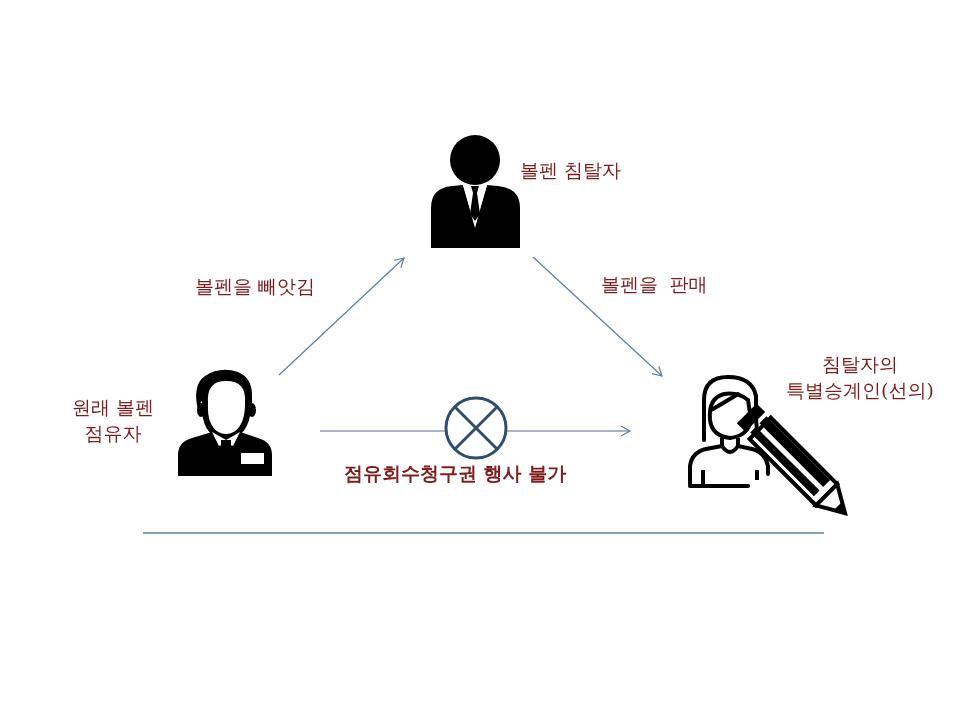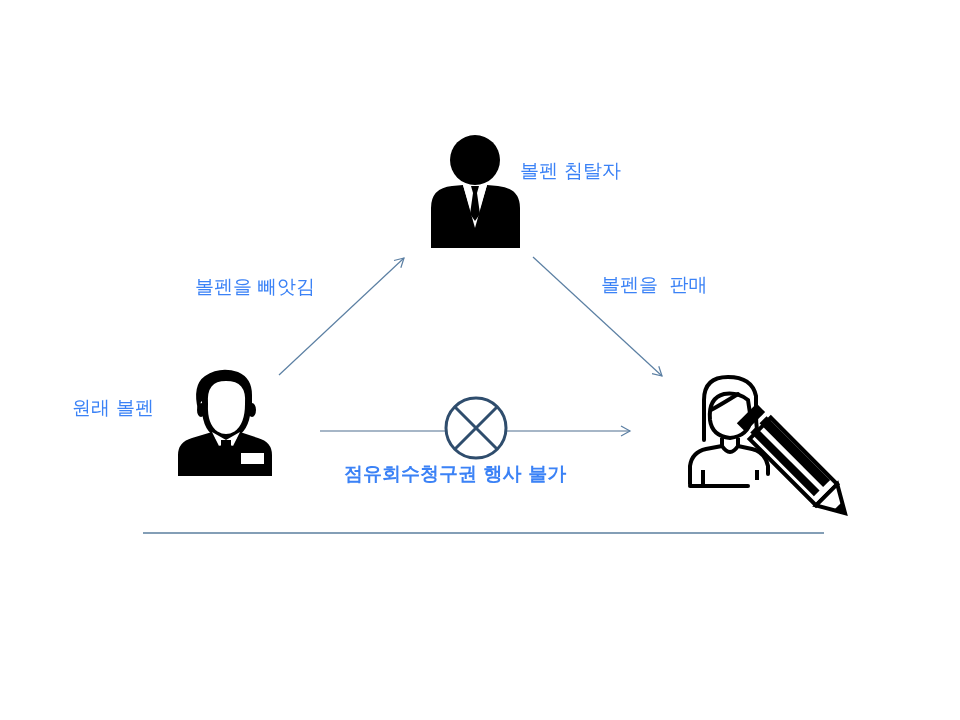--- a/index.html
+++ b/index.html
@@ -1,19 +1,19 @@
 <!DOCTYPE html>
 <html><head>
 <meta charset="utf-8">
 <style>
   html, body { margin: 0; padding: 0; background: #ffffff; }
   body { width: 960px; height: 720px; position: relative; overflow: hidden;
          font-family: "DejaVu Serif", "Liberation Serif", serif; color: #111; }
   .canvas { position: absolute; left: 0; top: 0; width: 960px; height: 720px; }
-  .label { position: absolute; font-size: 19px; line-height: 26px; white-space: nowrap; color: #3b82f6; }
+  .label { position: absolute; font-size: 19px; line-height: 26px; white-space: nowrap; color: #7f1d1d; }
   .center { text-align: center; }
   svg { position: absolute; left: 0; top: 0; }
 </style>
 </head>
 <body>
 
 <div class="canvas">
 
   <svg width="960" height="720" viewBox="0 0 960 720">
     <defs>
@@ -90,18 +90,23 @@
   </svg>
 
   <div class="label" style="left:520px; top:157px;">볼펜 침탈자</div>
 
   <div class="label" style="left:195px; top:273px;">볼펜을 빼앗김</div>
 
   <div class="label" style="left:601px; top:273px;font-family:Liberation Mono, monospace;">볼펜을 판매</div>
 
   <div class="label center" style="left:58px; top:394px; width:110px;">
     <div>원래 볼펜</div>
+    <div>점유자</div>
   </div>
 
+  <div class="label center" style="left:770px; top:351px; width:180px;">
+    <div>침탈자의</div>
+    <div>특별승계인(선의)</div>
+  </div>
 
   <div class="label" style="left:344px; top:460px;font-weight:bold;">점유회수청구권 행사 불가</div>
 
 </div>
 
 </body></html>

